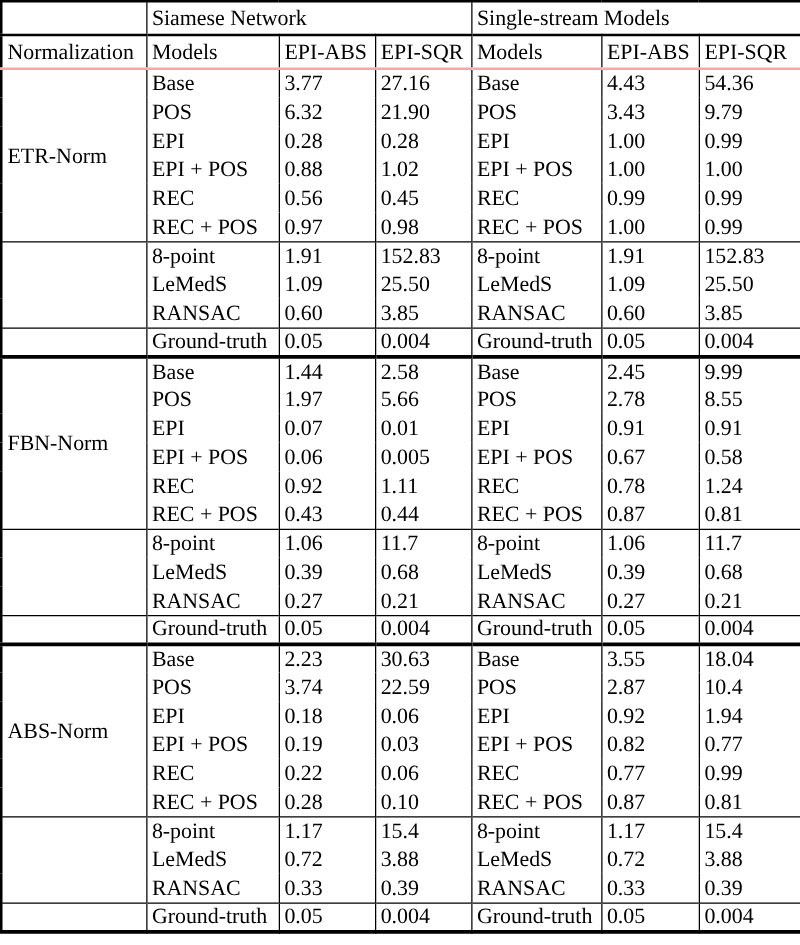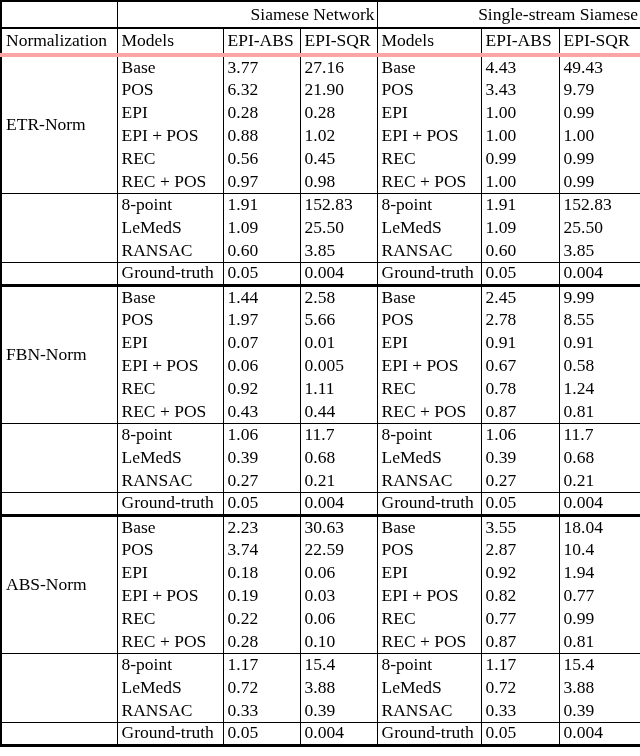--- a/index.html
+++ b/index.html
@@ -29,24 +29,24 @@
     padding: 1px 2px 1px 4px;
     text-align: left;
     vertical-align: middle;
     white-space: nowrap;
     overflow: hidden;
   }
   thead tr.span-row th {
     height: 27px;
     border-bottom: 2px solid #000;
   }
-  thead tr.span-row th.span-header { text-align: right; }
+  thead tr.span-row th.span-header { text-align: left; }
   thead tr.col-row th {
     height: 27px;
-    border-bottom: 4px solid #fca5a5;
+    border-bottom: 2px solid #fca5a5;
     font-family: Liberation Serif, serif;
   }
   tbody tr { height: 23px; }
   tbody td { border-top: none; border-bottom: none; }
   tbody tr.group-start td { border-top: 1px solid #000; margin-top: 34px; }
   tbody tr.section-start td { border-top: 3px solid #000; }
 </style>
 </head>
 <body>
 
@@ -57,41 +57,41 @@
     <col style="width:77px">
     <col style="width:77px">
     <col style="width:104px">
     <col style="width:78px">
     <col style="width:82px">
   </colgroup>
   <thead>
     <tr class="span-row">
       <th></th>
       <th class="span-header" colspan="3">Siamese Network</th>
-      <th class="span-header" colspan="3">Single-stream Siamese</th>
+      <th class="span-header" colspan="3">Single-stream Models</th>
     </tr>
     <tr class="col-row">
       <th>Normalization</th>
       <th>Models</th>
       <th>EPI-ABS</th>
       <th>EPI-SQR</th>
       <th>Models</th>
       <th>EPI-ABS</th>
       <th>EPI-SQR</th>
     </tr>
   </thead>
   <tbody>
       <tr>
         <td rowspan="6">ETR-Norm</td>
         <td>Base</td>
         <td>3.77</td>
         <td>27.16</td>
         <td>Base</td>
         <td>4.43</td>
-        <td>49.43</td>
+        <td>54.36</td>
       </tr>
       <tr>
         <td>POS</td>
         <td>6.32</td>
         <td>21.90</td>
         <td>POS</td>
         <td>3.43</td>
         <td>9.79</td>
       </tr>
       <tr>

